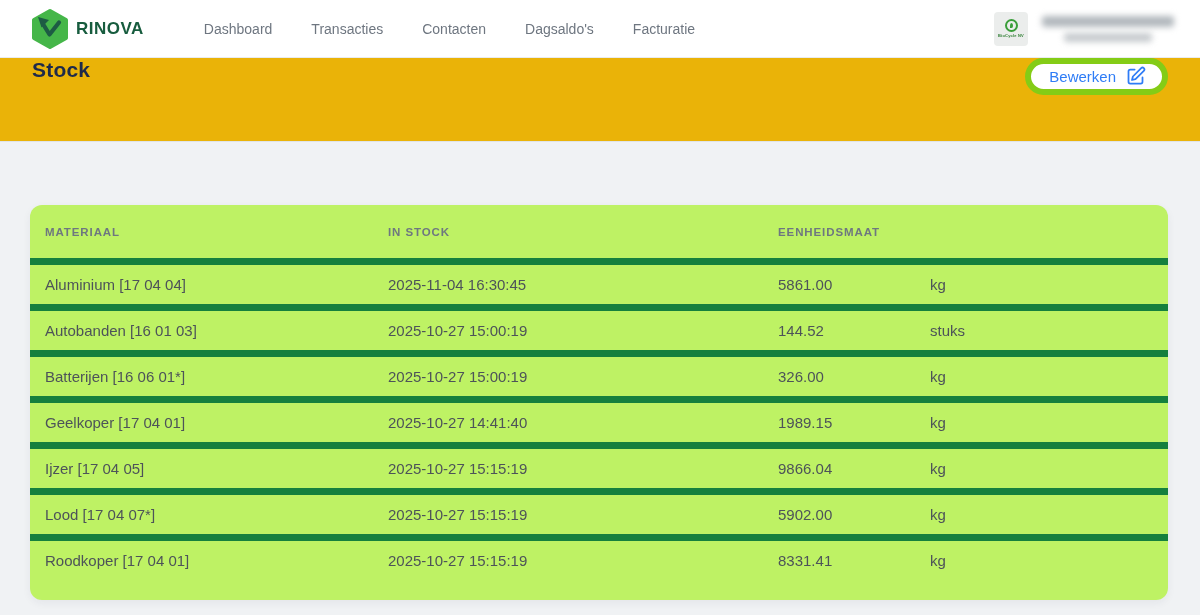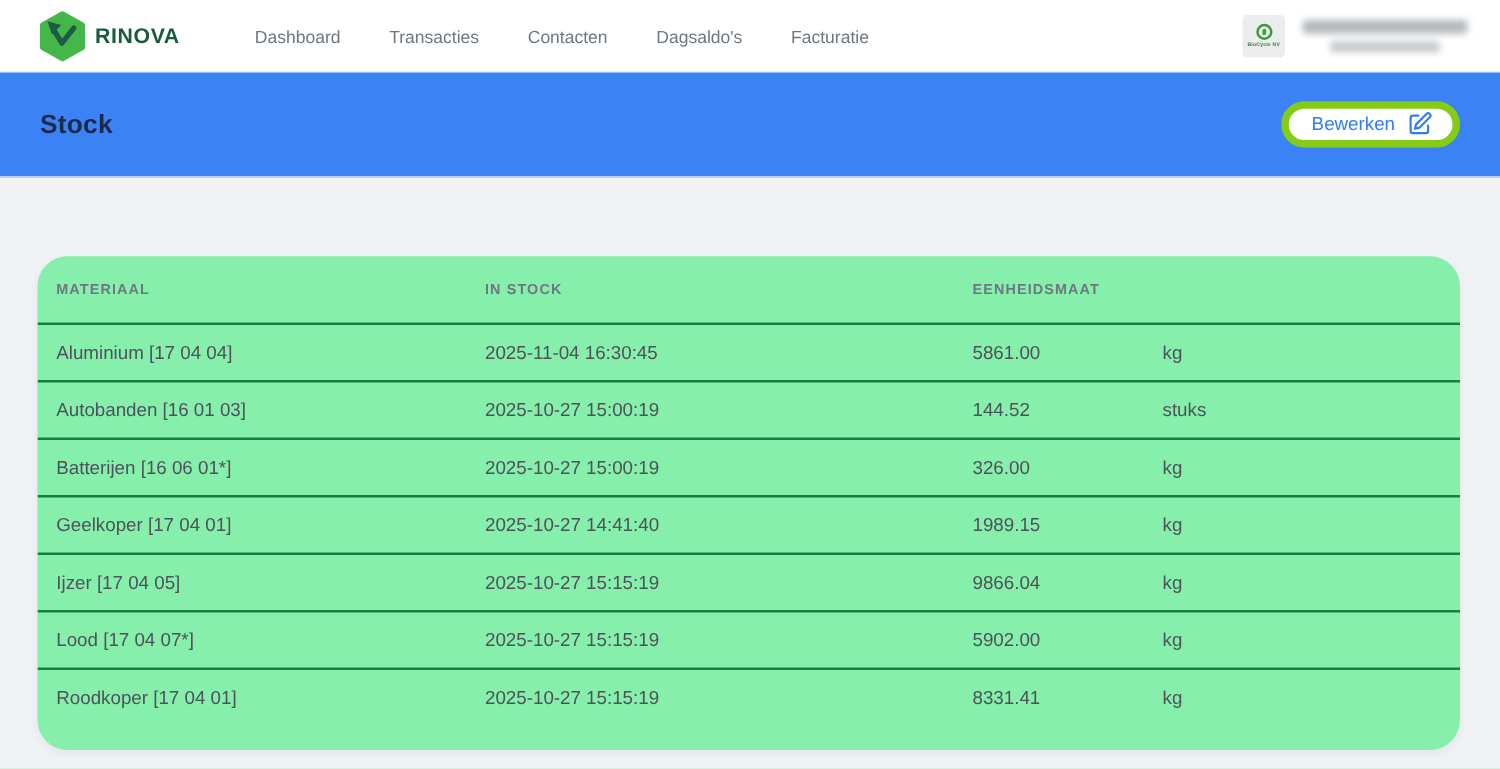--- a/index.html
+++ b/index.html
@@ -47,57 +47,57 @@
   }
   .avatar-caption { font-size: 4px; color: #2e7d32; font-weight: 700; letter-spacing: .2px; }
   .user-name-redacted { display: flex; flex-direction: column; align-items: center; gap: 6px; }
   .redact-bar { background: #b2b8bd; border-radius: 3px; filter: blur(3px); }
   .redact-bar.line1 { width: 132px; height: 11px; }
   .redact-bar.line2 { width: 88px; height: 9px; opacity: .75; }
 
   
   .page-header {
     height: 84px;
-    background: #3b82f6;
+    background: #eab308;
     border-bottom: 1px solid #e0e4e8;
-    display: flex; align-items: center; justify-content: space-between;
+    display: flex; justify-content: space-between;
     padding: 0 32px;
   }
   .page-title { font-size: 21px; font-weight: 700; color: #1e2a4a; letter-spacing: .2px; }
   .edit-button {
     display: inline-flex; align-items: center; gap: 9px;
     height: 37px; padding: 0 16px 0 18px;
     background: #ffffff;
     border: 6px solid #84cc16; border-radius: 19px;
     color: #2e7cf6; font-size: 15px; font-family: inherit;
     cursor: pointer;
   }
 
   
   .page-body { padding: 63px 32px 0 30px; }
   .card {
-    background: #86efac;
-    border-radius: 24px;
+    background: #bef264;
+    border-radius: 12px;
     box-shadow: 0 3px 8px rgba(30, 40, 60, .06);
     height: 395px;
     overflow: hidden;
   }
   .stock-table { width: 100%; }
   .t-row {
     display: grid;
     grid-template-columns: 343px 390px 152px 1fr;
     align-items: center;
     padding: 0 15px;
   }
   .t-head { height: 53px; }
   .t-head .t-cell {
     font-size: 11.5px; font-weight: 700; letter-spacing: .9px;
     color: #6e7780; text-transform: uppercase;
   }
-  .t-data { height: 46px; border-top: 2px solid #15803d; }
+  .t-data { height: 46px; border-top: 7px solid #15803d; }
   .t-data .t-cell { font-size: 15px; color: #4d5359; }
   .t-cell { overflow: hidden; white-space: nowrap; }
 </style>
 </head>
 <body>
 
 <header class="navbar">
   <div class="brand">
     <span style="display:inline-flex">
       <svg width="40" height="42" viewBox="0 0 40 42">

